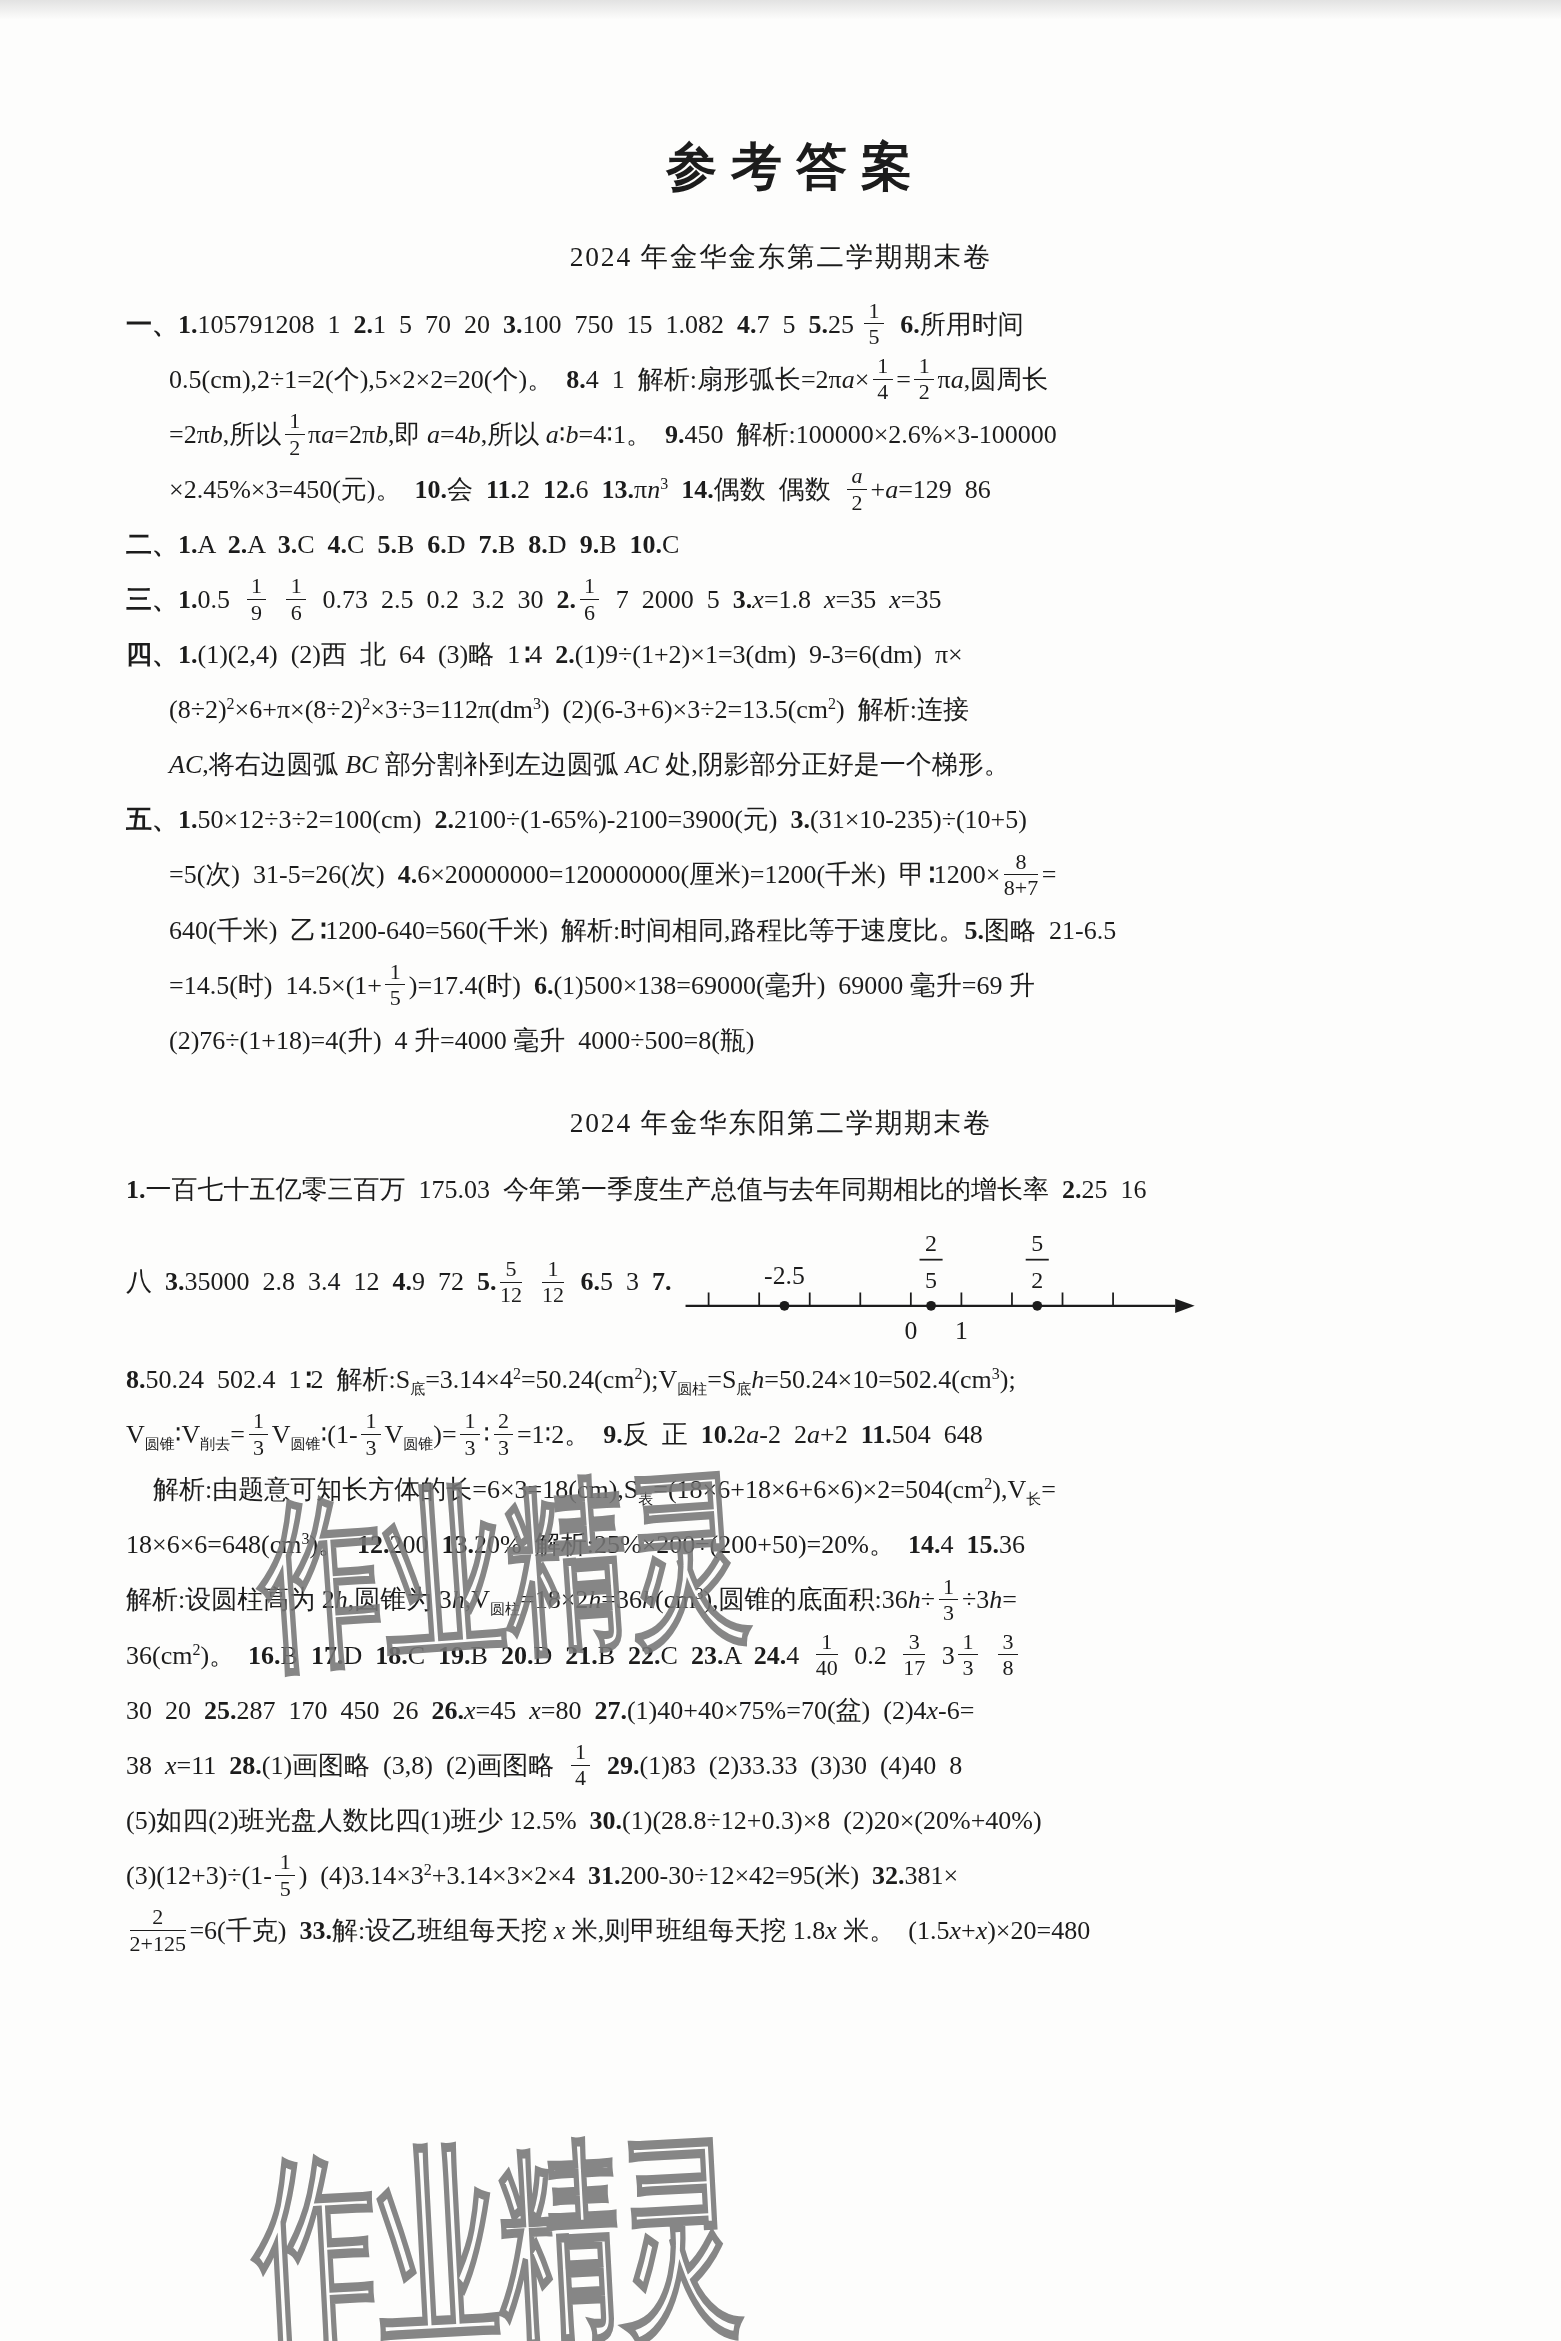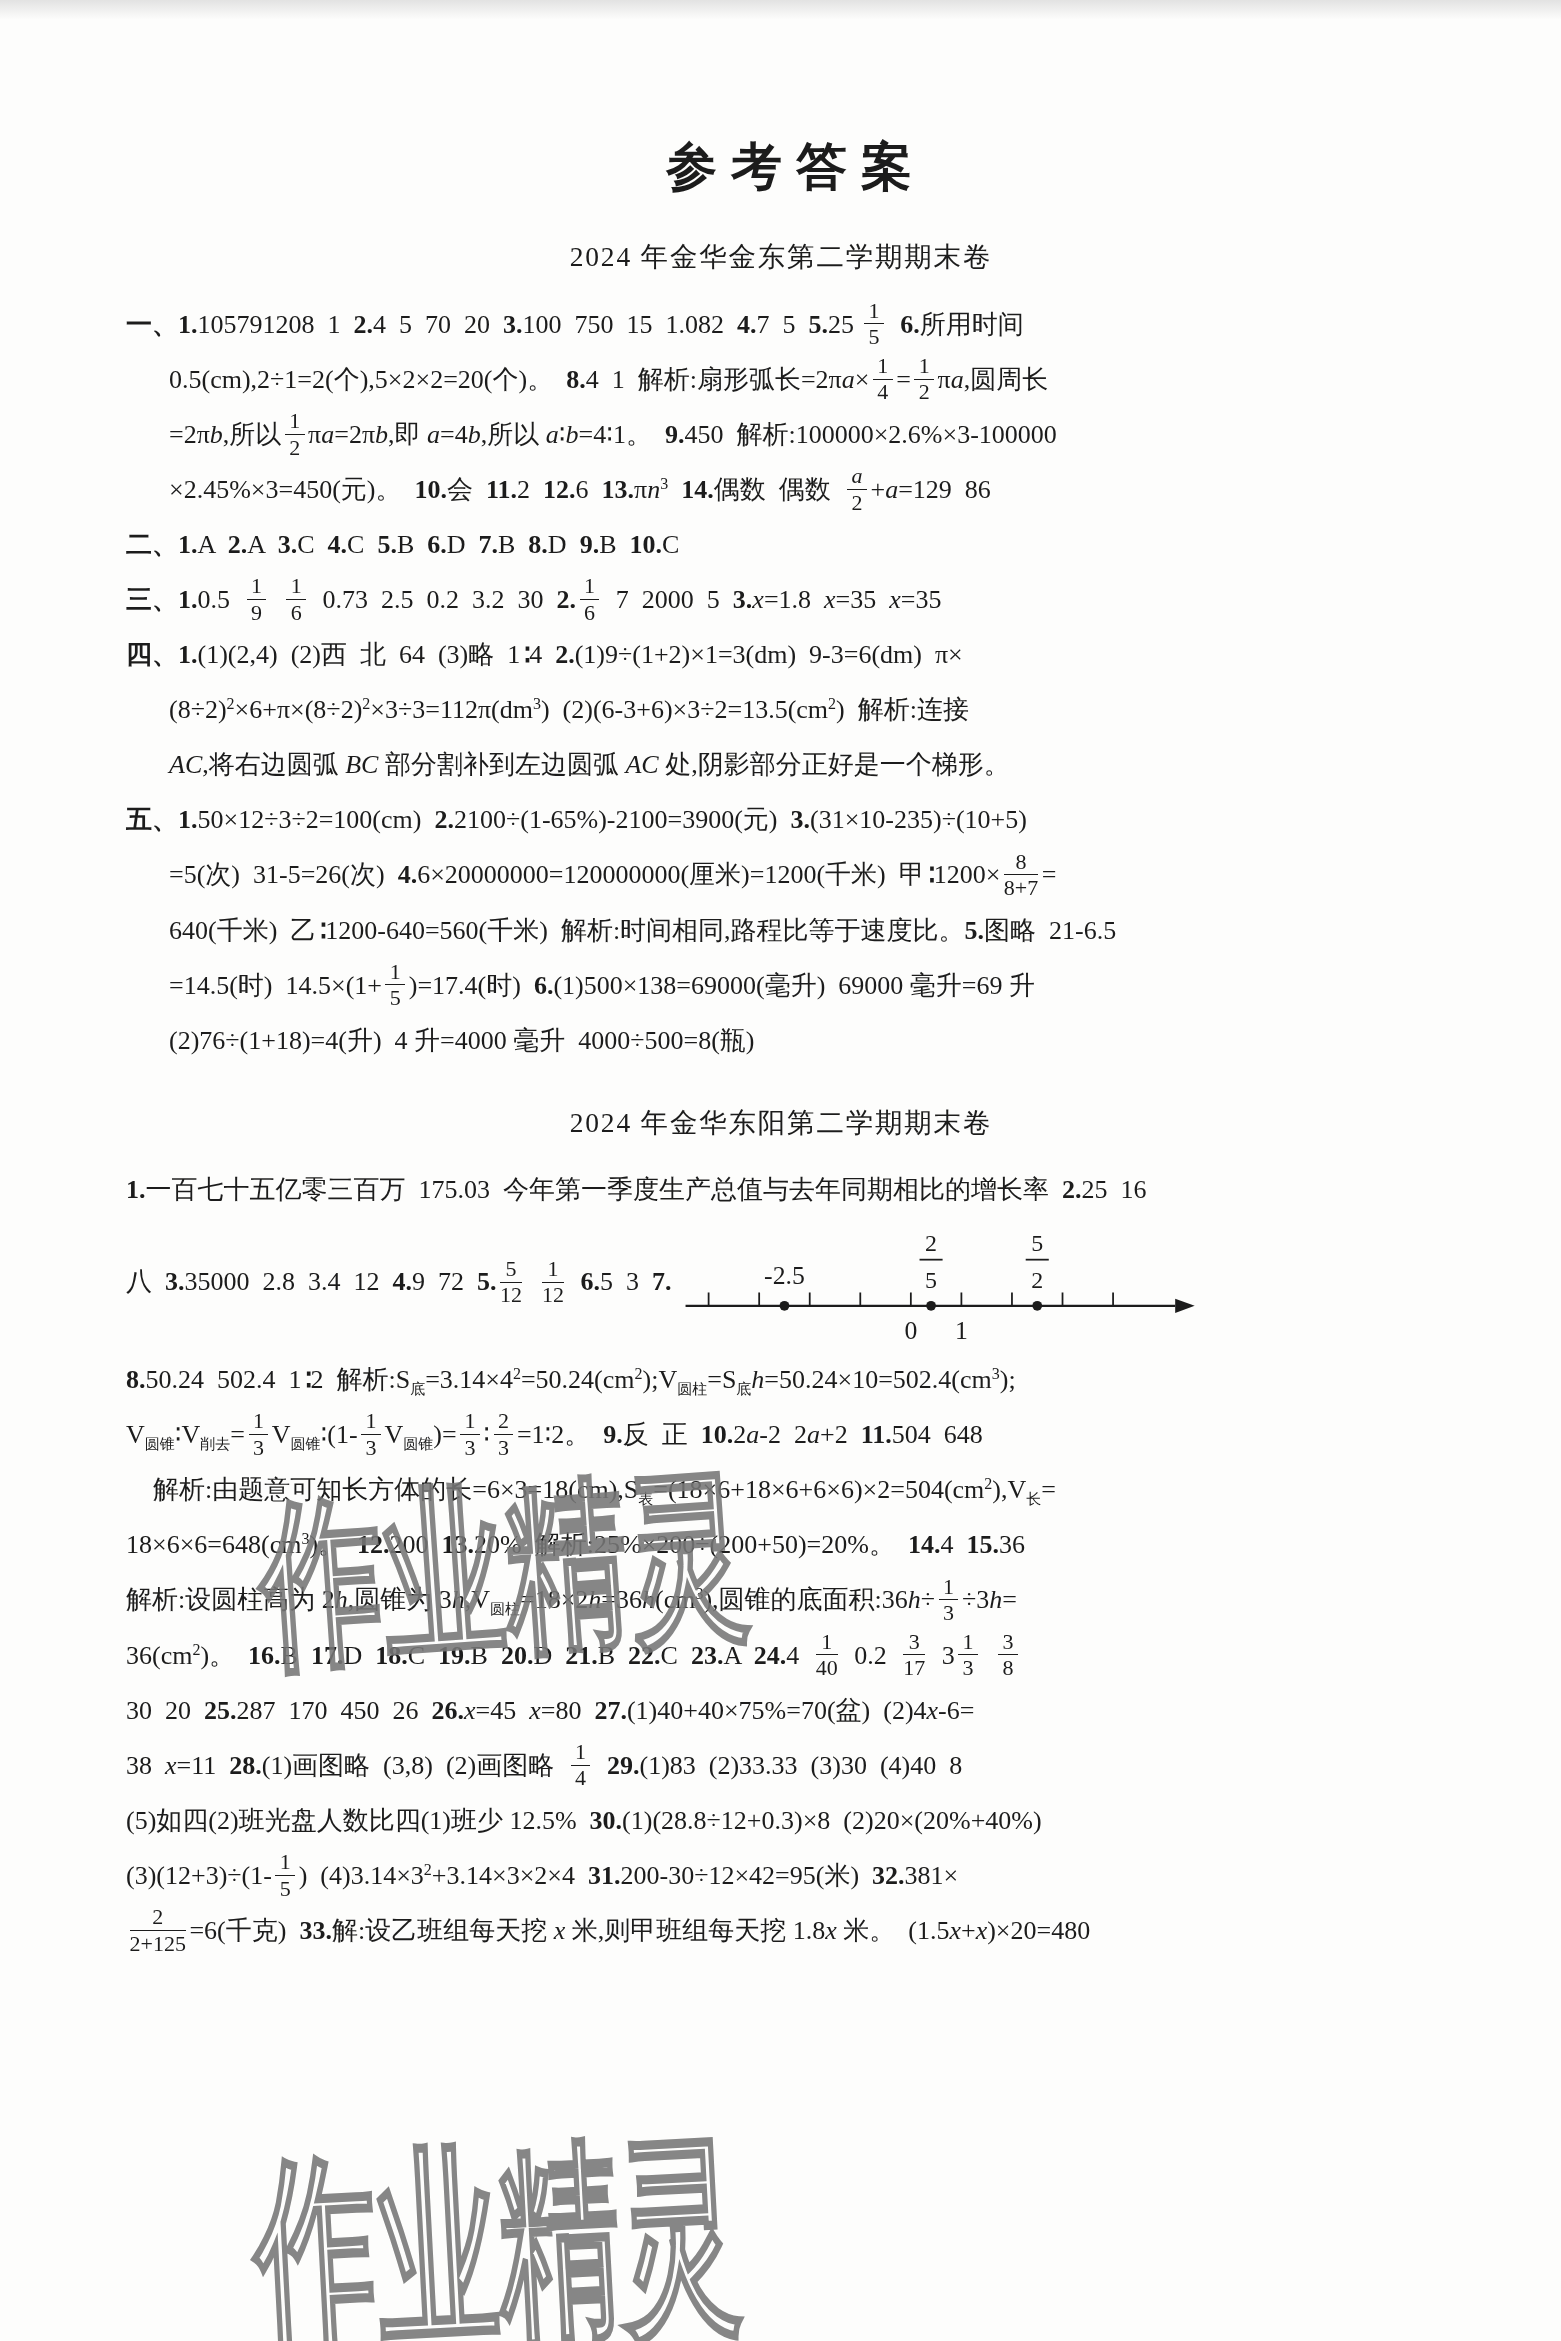--- a/index.html
+++ b/index.html
@@ -34,21 +34,21 @@
 <body>
 
 <div class="page" style="background: rgb(253, 253, 252); color: rgb(28, 28, 28);">
   <div class="scan-top"></div>
 
   <h1 class="page-title">参考答案</h1>
 
   <section>
     <h2 class="section-title">2024 年金华金东第二学期期末卷</h2>
     <div class="content">
-        <div class="line"><b class="bnum">一、1.</b><span>105791208  1  </span><b class="bnum">2.</b><span>4  5  70  20  </span><b class="bnum">3.</b><span>100  750  15  1.082  </span><b class="bnum">4.</b><span>7  5  </span><b class="bnum">5.</b><span>25 </span><span class="frac"><span class="fn">1</span><span class="fd">5</span></span><span>  </span><b class="bnum">6.</b><span>所用时间</span></div>
+        <div class="line"><b class="bnum">一、1.</b><span>105791208  1  </span><b class="bnum">2.</b><span>1  5  70  20  </span><b class="bnum">3.</b><span>100  750  15  1.082  </span><b class="bnum">4.</b><span>7  5  </span><b class="bnum">5.</b><span>25 </span><span class="frac"><span class="fn">1</span><span class="fd">5</span></span><span>  </span><b class="bnum">6.</b><span>所用时间</span></div>
         <div class="line ind1"><span>0.5(cm),2÷1=2(个),5×2×2=20(个)。  </span><b class="bnum">8.</b><span>4  1  </span><span class="kai">解析:</span><span>扇形弧长=2π</span><span class="ital">a</span><span>×</span><span class="frac"><span class="fn">1</span><span class="fd">4</span></span><span>=</span><span class="frac"><span class="fn">1</span><span class="fd">2</span></span><span>π</span><span class="ital">a</span><span>,圆周长</span></div>
         <div class="line ind1"><span>=2π</span><span class="ital">b</span><span>,所以</span><span class="frac"><span class="fn">1</span><span class="fd">2</span></span><span>π</span><span class="ital">a</span><span>=2π</span><span class="ital">b</span><span>,即 </span><span class="ital">a</span><span>=4</span><span class="ital">b</span><span>,所以 </span><span class="ital">a</span><span>∶</span><span class="ital">b</span><span>=4∶1。  </span><b class="bnum">9.</b><span>450  </span><span class="kai">解析:</span><span>100000×2.6%×3-100000</span></div>
         <div class="line ind1"><span>×2.45%×3=450(元)。  </span><b class="bnum">10.</b><span>会  </span><b class="bnum">11.</b><span>2  </span><b class="bnum">12.</b><span>6  </span><b class="bnum">13.</b><span>π</span><span class="ital">n</span><sup>3</sup><span>  </span><b class="bnum">14.</b><span>偶数  偶数  </span><span class="frac"><span class="fn ital">a</span><span class="fd">2</span></span><span>+</span><span class="ital">a</span><span>=129  86</span></div>
         <div class="line"><b class="bnum">二、1.</b><span>A  </span><b class="bnum">2.</b><span>A  </span><b class="bnum">3.</b><span>C  </span><b class="bnum">4.</b><span>C  </span><b class="bnum">5.</b><span>B  </span><b class="bnum">6.</b><span>D  </span><b class="bnum">7.</b><span>B  </span><b class="bnum">8.</b><span>D  </span><b class="bnum">9.</b><span>B  </span><b class="bnum">10.</b><span>C</span></div>
         <div class="line"><b class="bnum">三、1.</b><span>0.5  </span><span class="frac"><span class="fn">1</span><span class="fd">9</span></span><span>  </span><span class="frac"><span class="fn">1</span><span class="fd">6</span></span><span>  0.73  2.5  0.2  3.2  30  </span><b class="bnum">2.</b><span class="frac"><span class="fn">1</span><span class="fd">6</span></span><span>  7  2000  5  </span><b class="bnum">3.</b><span class="ital">x</span><span>=1.8  </span><span class="ital">x</span><span>=35  </span><span class="ital">x</span><span>=35</span></div>
         <div class="line"><b class="bnum">四、1.</b><span>(1)(2,4)  (2)西  北  64  (3)略  1∶4  </span><b class="bnum">2.</b><span>(1)9÷(1+2)×1=3(dm)  9-3=6(dm)  π×</span></div>
         <div class="line ind1"><span>(8÷2)</span><sup>2</sup><span>×6+π×(8÷2)</span><sup>2</sup><span>×3÷3=112π(dm</span><sup>3</sup><span>)  (2)(6-3+6)×3÷2=13.5(cm</span><sup>2</sup><span>)  </span><span class="kai">解析:</span><span>连接</span></div>
         <div class="line ind1"><span class="ital">AC</span><span>,将右边圆弧 </span><span class="ital">BC</span><span> 部分割补到左边圆弧 </span><span class="ital">AC</span><span> 处,阴影部分正好是一个梯形。</span></div>
         <div class="line"><b class="bnum">五、1.</b><span>50×12÷3÷2=100(cm)  </span><b class="bnum">2.</b><span>2100÷(1-65%)-2100=3900(元)  </span><b class="bnum">3.</b><span>(31×10-235)÷(10+5)</span></div>
         <div class="line ind1"><span>=5(次)  31-5=26(次)  </span><b class="bnum">4.</b><span>6×20000000=120000000(厘米)=1200(千米)  甲∶1200×</span><span class="frac"><span class="fn">8</span><span class="fd">8+7</span></span><span>=</span></div>

